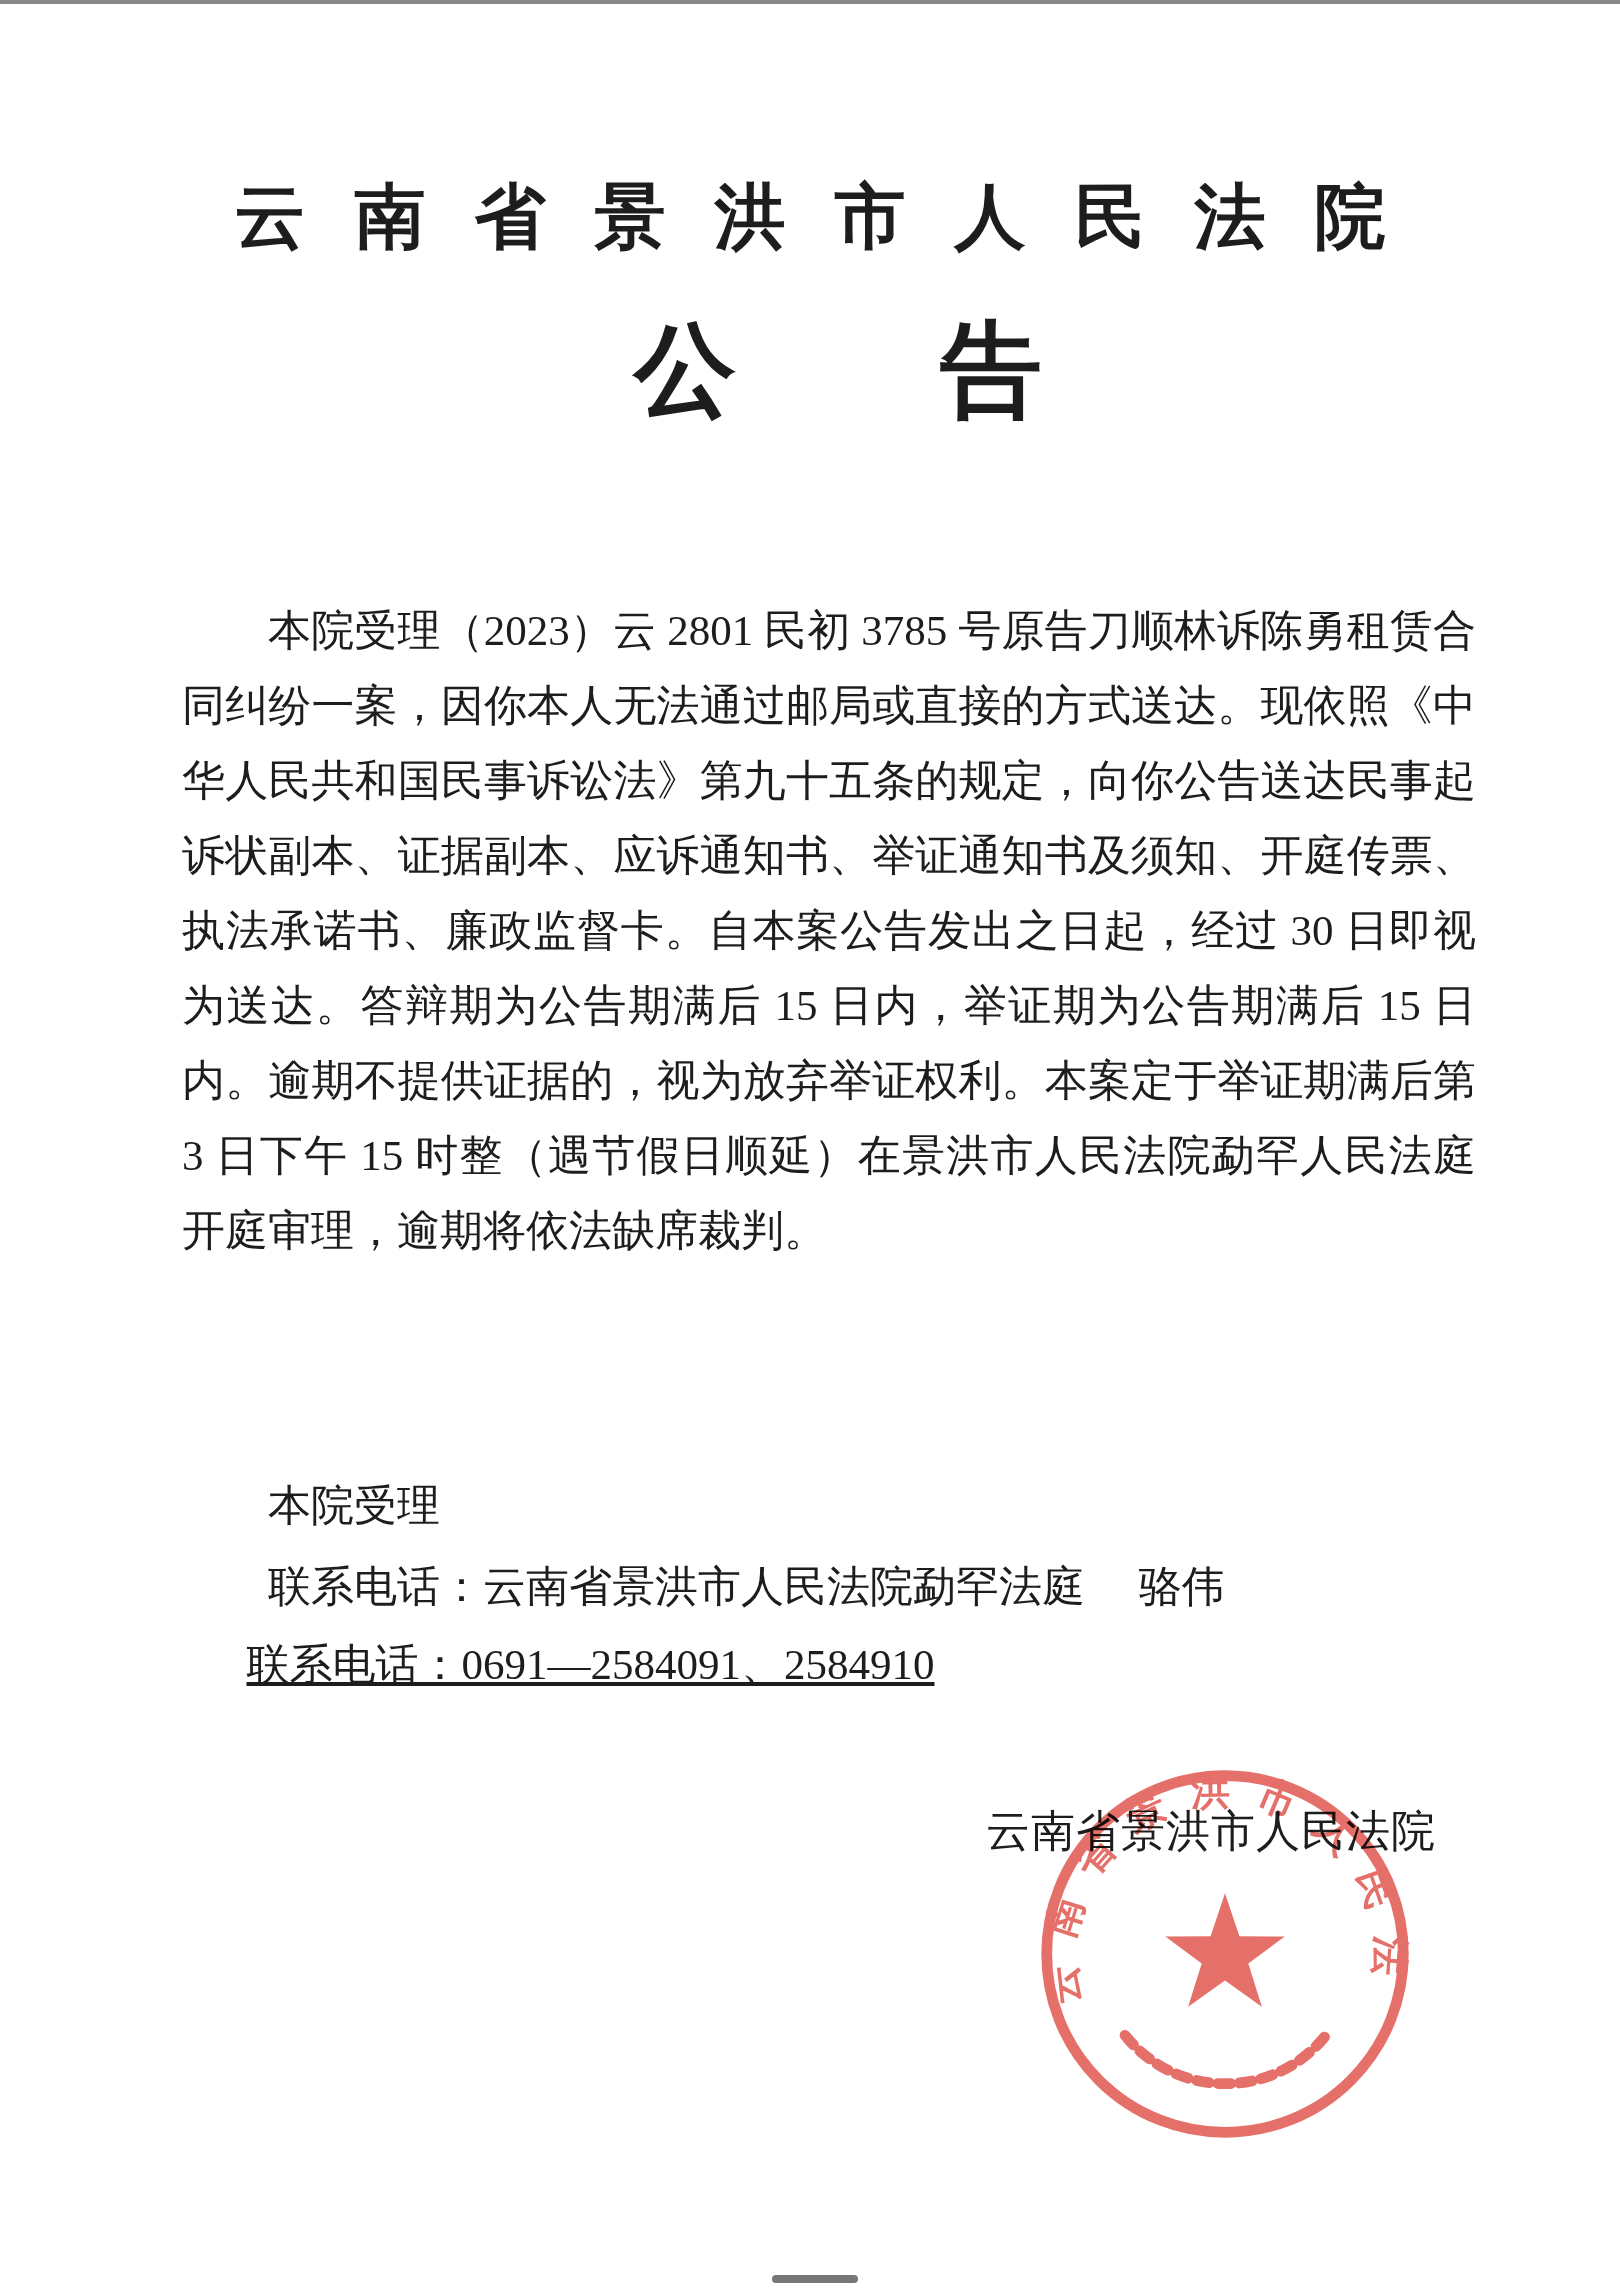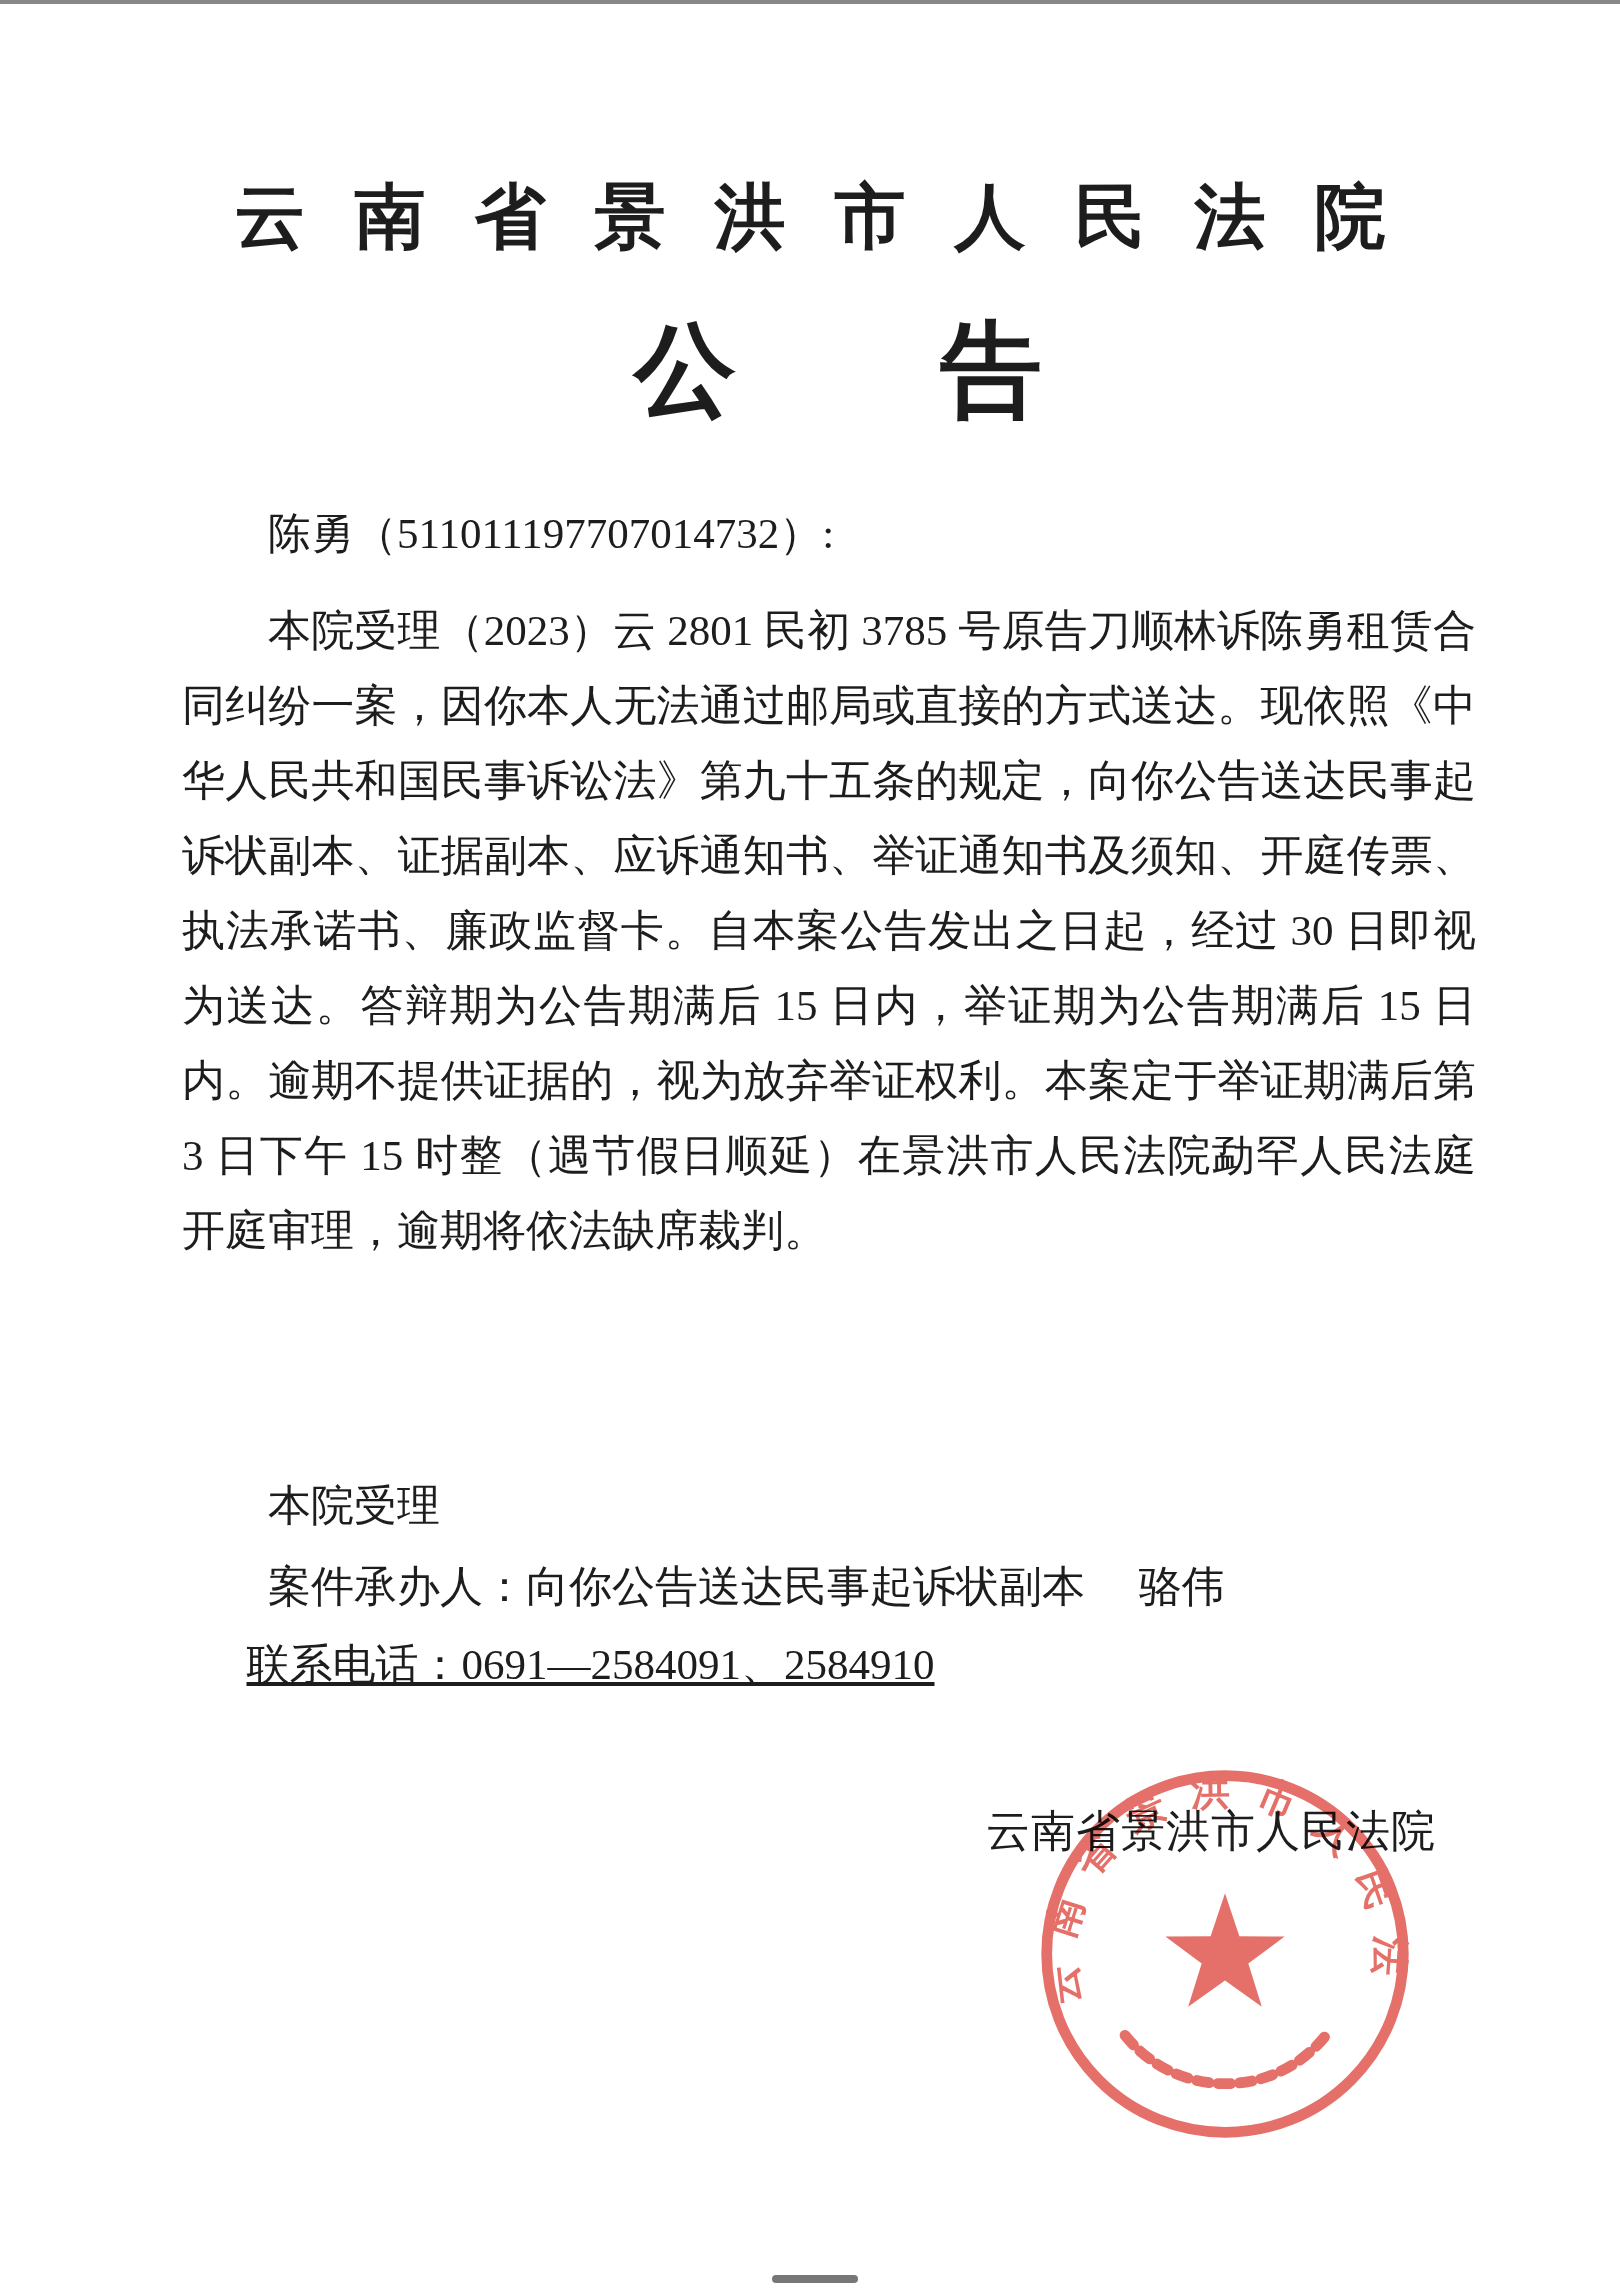--- a/index.html
+++ b/index.html
@@ -56,27 +56,26 @@
 </style>
 </head>
 <body>
 
 <div class="page">
 
   <h1 class="court-title">云南省景洪市人民法院</h1>
 
   <h2 class="notice-title">公　　告</h2>
 
-  <p class="salutation">陈勇（511011197707014732）:</p>
 
   <p class="body-text">本院受理（2023）云 2801 民初 3785 号原告刀顺林诉陈勇租赁合同纠纷一案，因你本人无法通过邮局或直接的方式送达。现依照《中华人民共和国民事诉讼法》第九十五条的规定，向你公告送达民事起诉状副本、证据副本、应诉通知书、举证通知书及须知、开庭传票、执法承诺书、廉政监督卡。自本案公告发出之日起，经过 30 日即视为送达。答辩期为公告期满后 15 日内，举证期为公告期满后 15 日内。逾期不提供证据的，视为放弃举证权利。本案定于举证期满后第 3 日下午 15 时整（遇节假日顺延）在景洪市人民法院勐罕人民法庭开庭审理，逾期将依法缺席裁判。</p>
 
   <p class="closing">本院受理</p>
 
-  <p class="handler">案件承办人：向你公告送达民事起诉状副本　 骆伟</p>
+  <p class="handler">联系电话：云南省景洪市人民法院勐罕法庭　 骆伟</p>
 
   <p class="phone">联系电话：0691—2584091、2584910</p>
 
   <p class="sig-court">云南省景洪市人民法院</p>
 
 
   <div class="seal">
     <svg viewBox="0 0 394 394" xmlns="http://www.w3.org/2000/svg" aria-hidden="true">
       <defs>
         <path id="sealTopArc" d="M 52 250 A 154 154 0 1 1 342 250" fill="none"></path>

